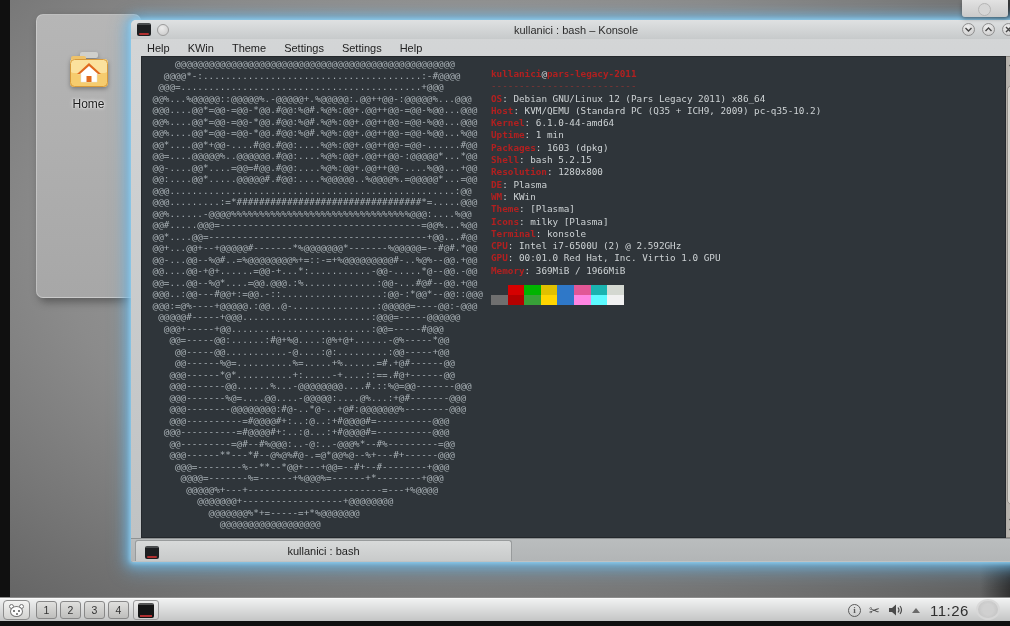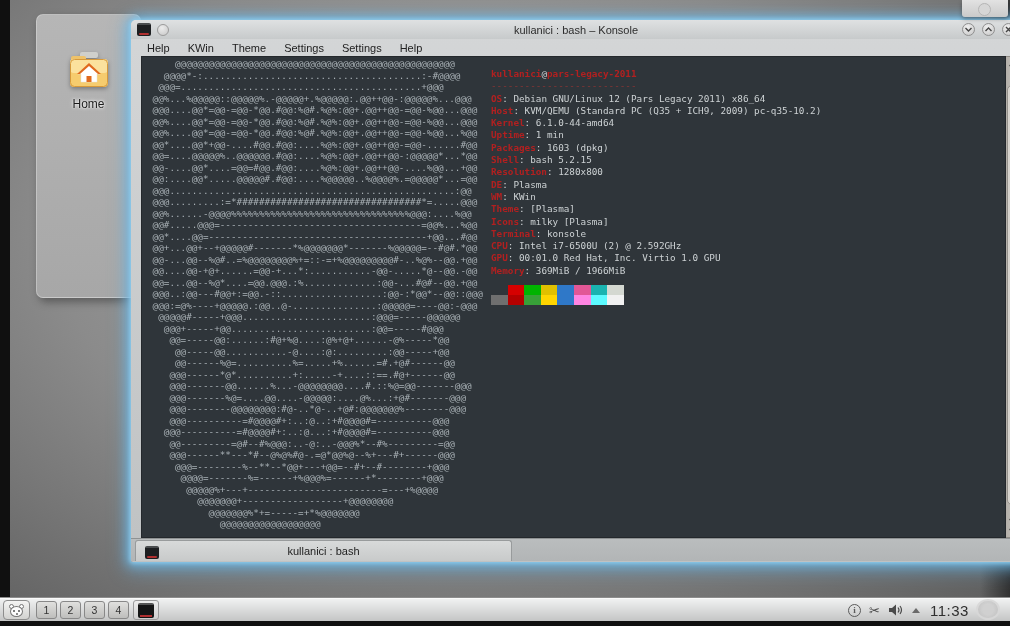--- a/index.html
+++ b/index.html
@@ -317,18 +317,18 @@
       <span class="task-ico"></span>
     </div>
     <div class="tray">
       <span class="tray-info">i</span>
       <span class="tray-scissors">✂</span>
       <svg width="16" height="14" viewBox="0 0 16 14">
         <path d="M1 5 L4 5 L8 1.5 L8 12.5 L4 9 L1 9 Z" fill="#4a4a4a"></path>
         <path d="M10 4.5 Q12 7 10 9.5 M12 3 Q15 7 12 11" fill="none" stroke="#4a4a4a" stroke-width="1.2"></path>
       </svg>
       <span class="tray-caret"></span>
-      <span class="clock">11:33</span>
+      <span class="clock">11:26</span>
     </div>
     <div class="cashew"></div>
   </div>
 
 </div>
 
 </body></html>

